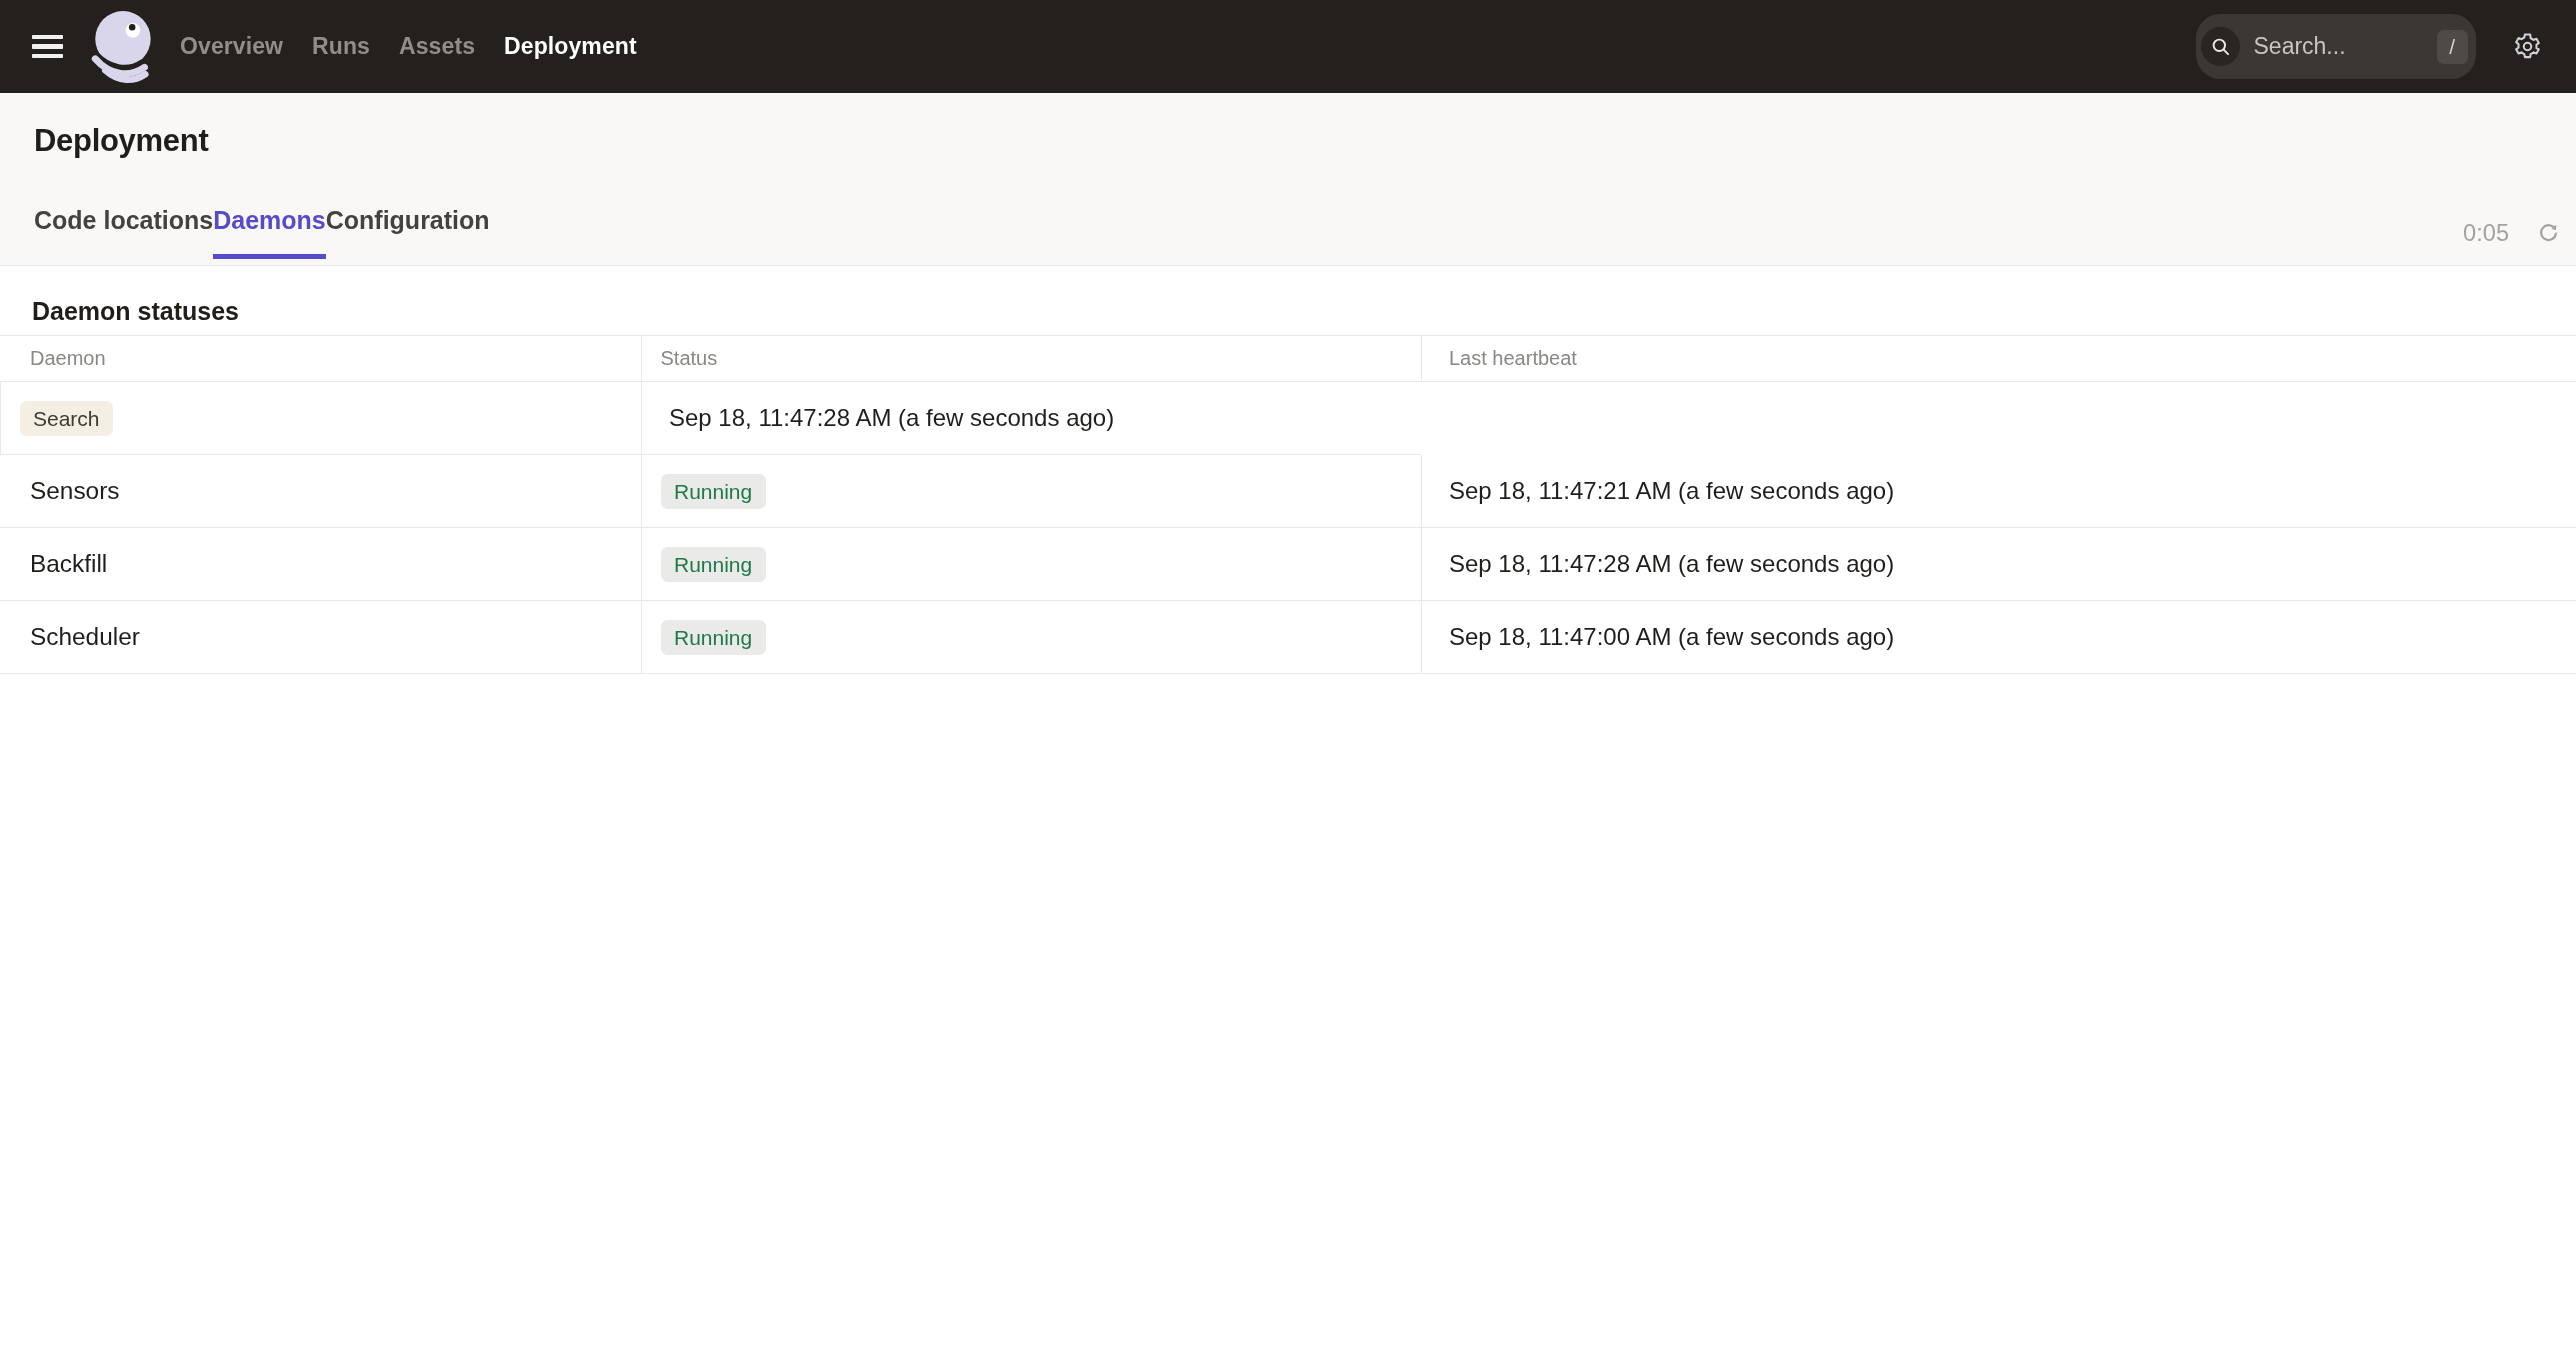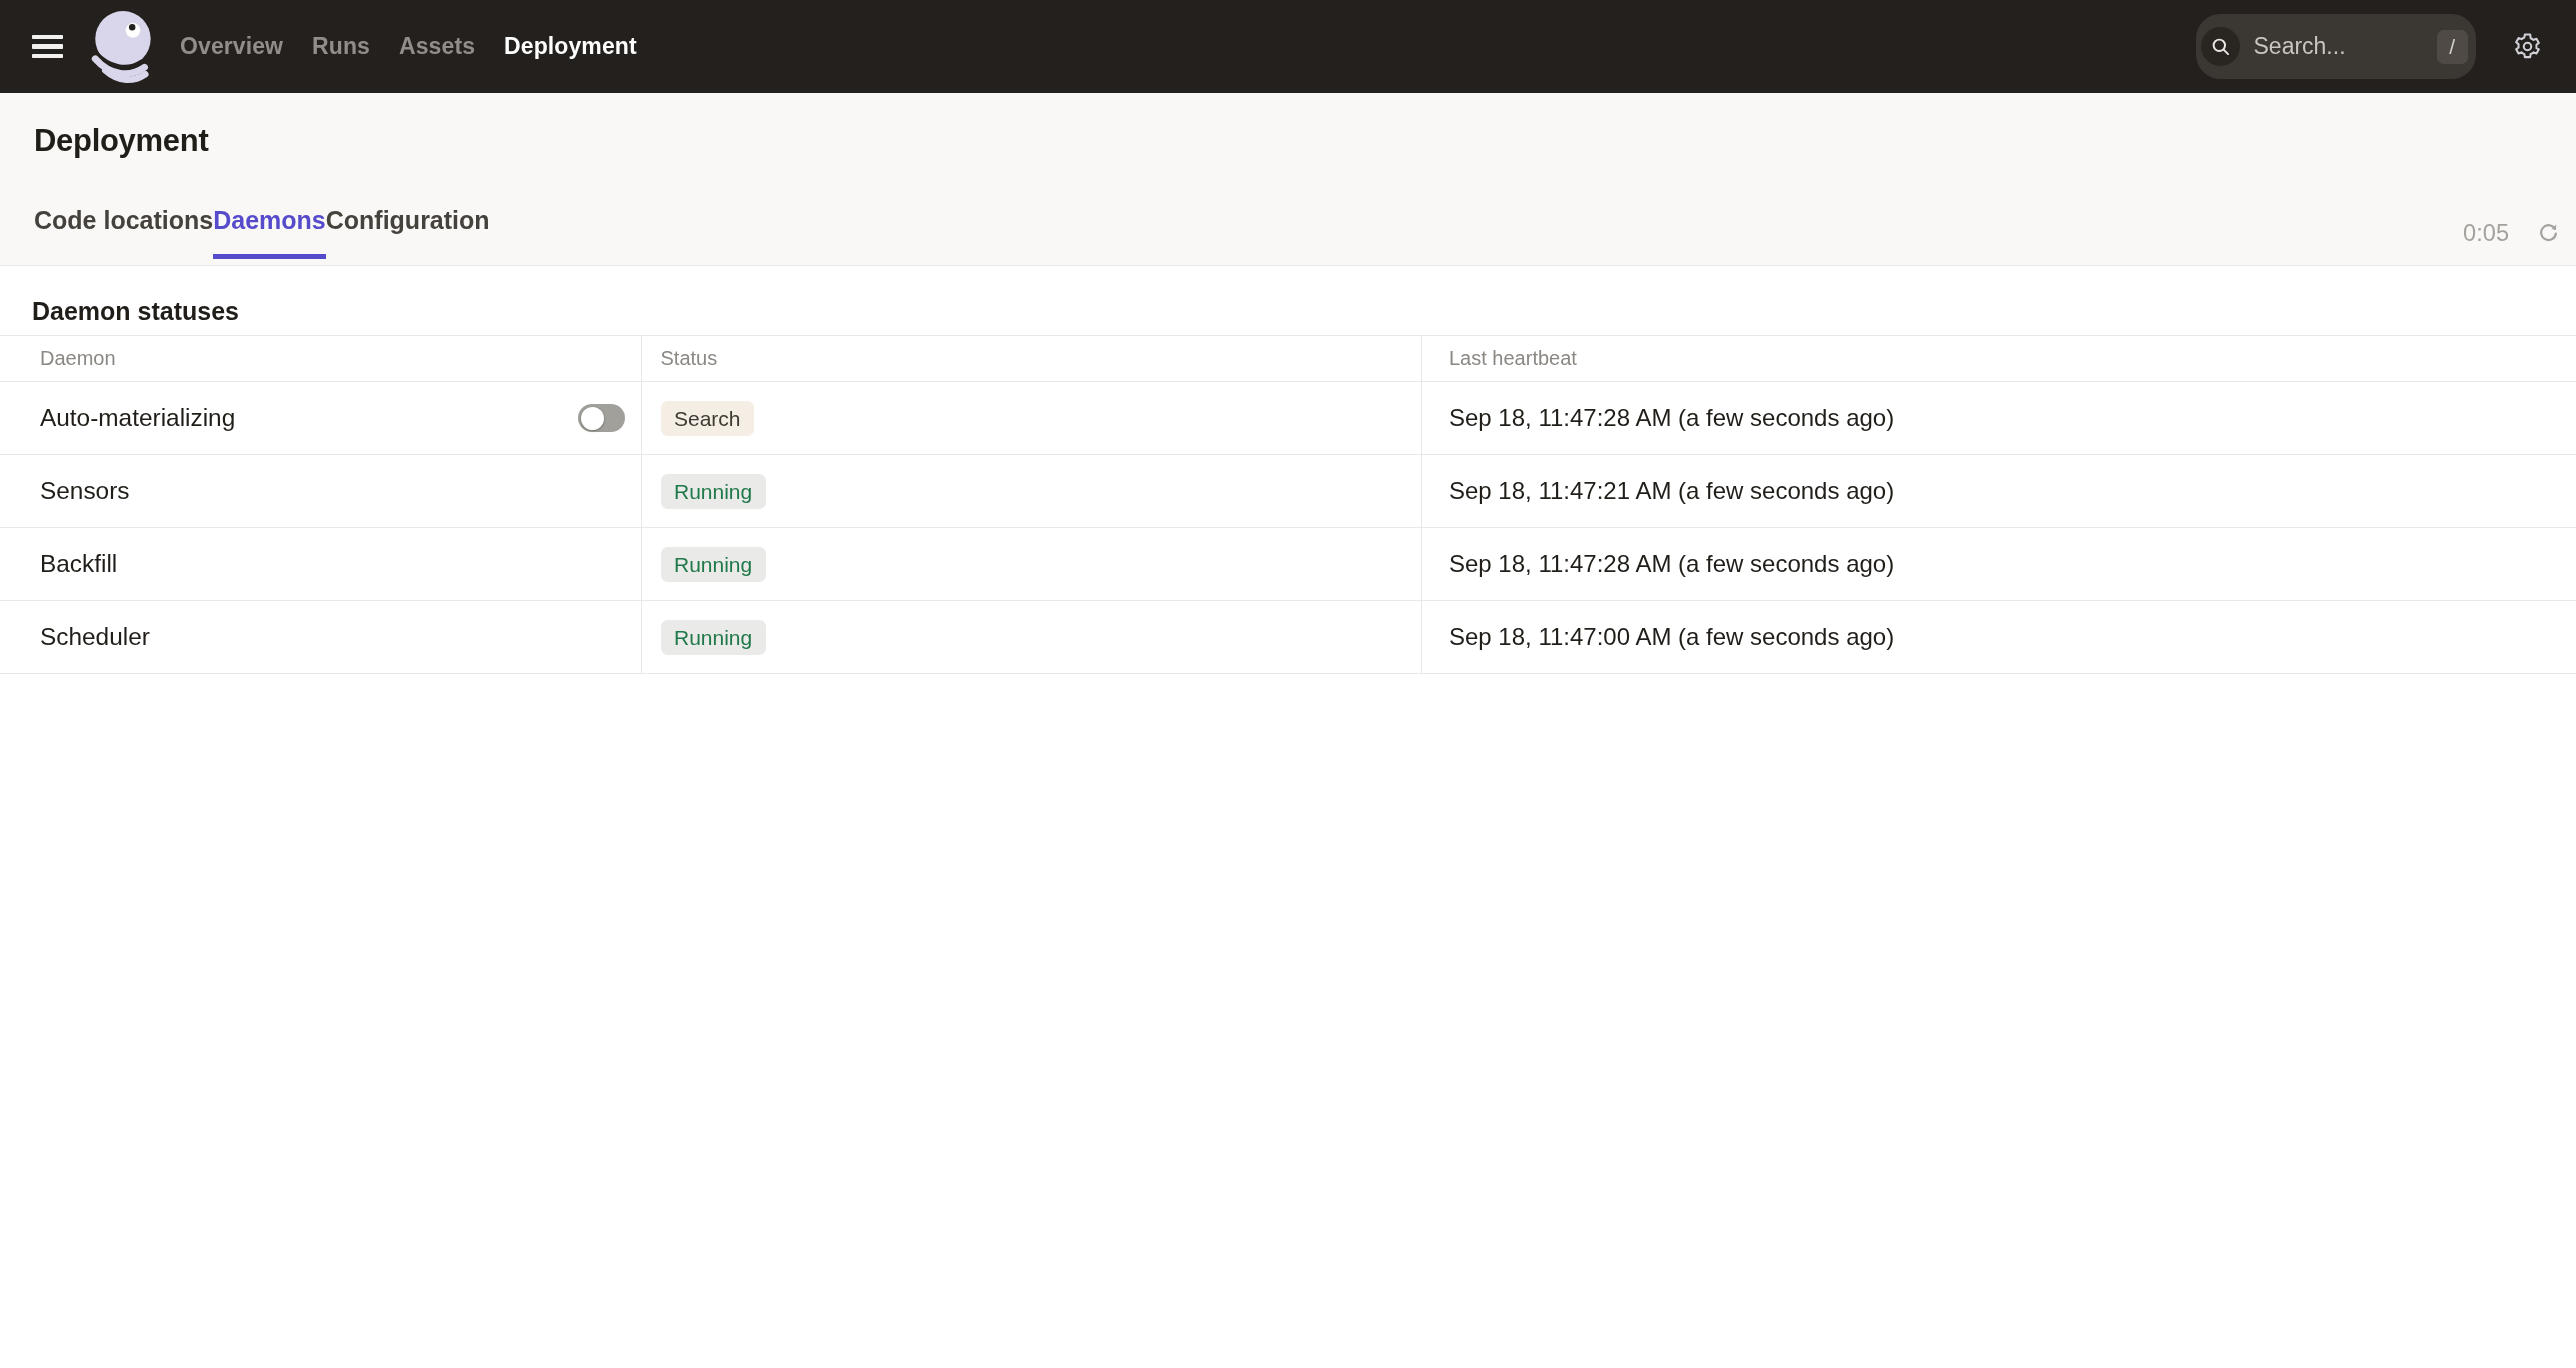--- a/index.html
+++ b/index.html
@@ -75,21 +75,21 @@
   .refresh-btn { background:none; border:none; cursor:pointer; display:flex; }
 
   
   .section-title {
     padding:30px 0 0 32px; font-size:25px; font-weight:700;
     line-height:30px; color:#211e1a;
   }
   .daemon-table { margin-top:9.3px; border-top:1.7px solid #eae8e5; width:100%; }
   .trow { display:grid; grid-template-columns:641px 780px 1fr; }
   .cell { display:flex; align-items:center; }
-  .c1 { padding-left:40px; }
+  .c1 { padding-left:30px; }
   .c2 { padding-left:18.5px; border-left:1.7px solid #eae8e5; }
   .c3 { padding-left:27px; border-left:1.7px solid #eae8e5; }
   .thead .cell { height:46px; border-bottom:1.7px solid #eae8e5; }
   .th-label { font-size:20px; color:#8b8783; }
   .tbody-row .cell { height:73px; border-bottom:1.7px solid #eae8e5; }
   .daemon-name { font-size:24.4px; color:#211e1a; }
   .heartbeat { font-size:24px; color:#211e1a; }
   .badge {
     display:inline-block; padding:5px 13.5px; border-radius:6.7px;
     font-size:21px; line-height:1.2; font-weight:400;
@@ -185,26 +185,20 @@
         </div>
       <div class="cell c2">
           <span class="th-label">Status</span>
         </div>
       <div class="cell c3">
           <span class="th-label">Last heartbeat</span>
         </div>
     </div>
 
     <div class="trow tbody-row">
-      <div class="cell c1">
-        <span class="daemon-name">Auto-materializing</span>
-        <button class="toggle">
-          <span class="knob"></span>
-        </button>
-      </div>
       <div class="cell c2">
         <span class="badge paused">Search</span>
       </div>
       <div class="cell c3">
         <span class="heartbeat">Sep 18, 11:47:28 AM (a few seconds ago)</span>
       </div>
     </div>
 
     <div class="trow tbody-row">
       <div class="cell c1">

